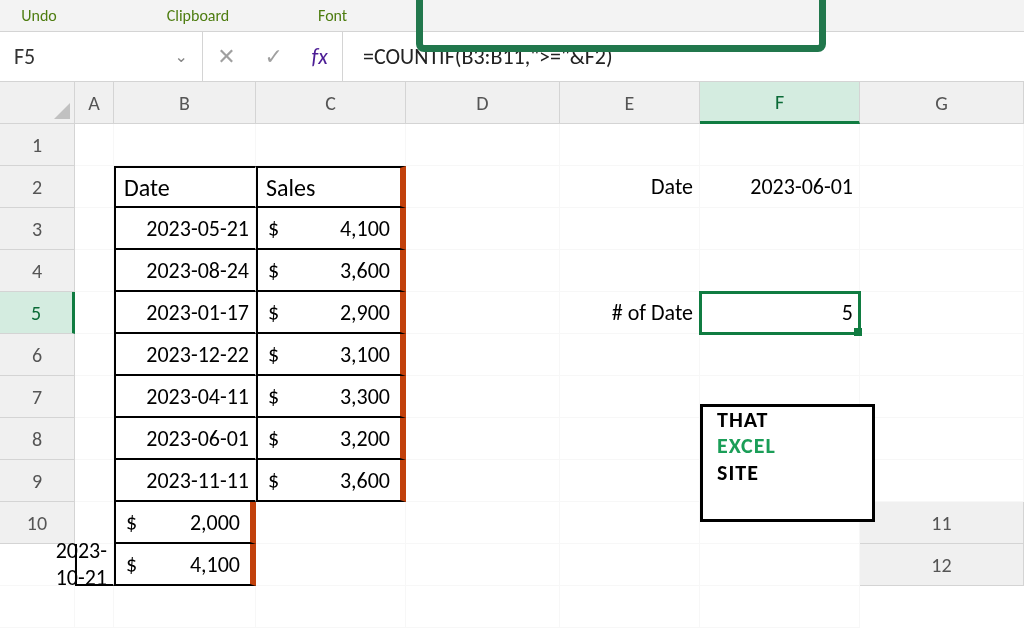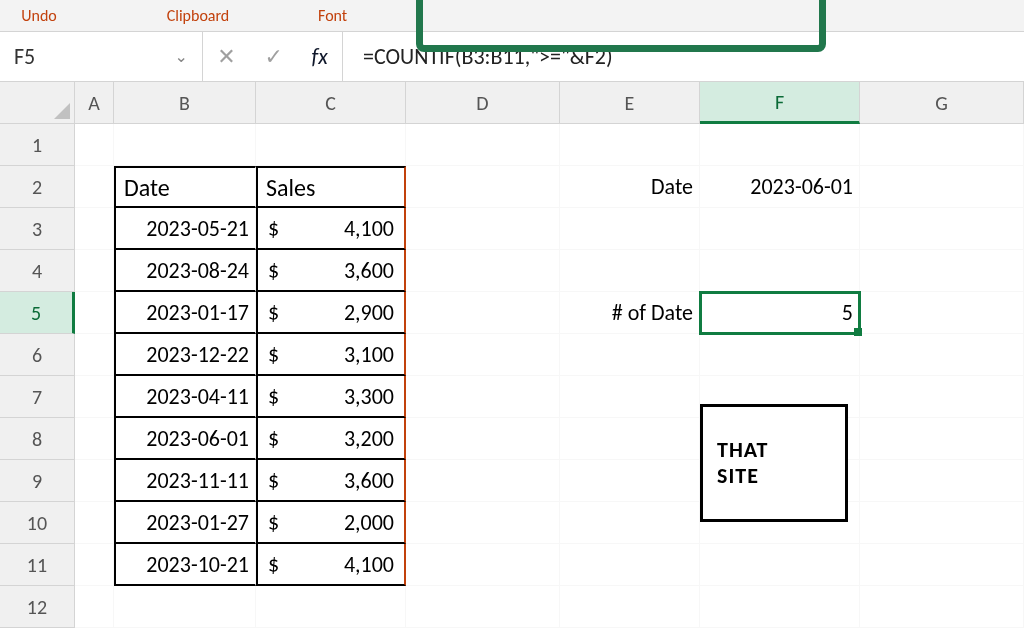--- a/index.html
+++ b/index.html
@@ -11,21 +11,21 @@
       height: 634px;
       position: relative;
     }
     .ribbon-labels {
       height: 32px;
       display: flex;
       align-items: center;
       background: #f3f3f3;
       border-bottom: 1px solid #d4d4d4;
       font-size: 16px;
-      color: #c2410c;
+      color: #4d7c0f;
     }
     .ribbon-labels .undo { width: 78px; text-align: center; }
     .ribbon-labels .clipboard { width: 240px; text-align: center; }
     .ribbon-labels .font { flex: 1; text-align: left; }
 
     .formula-row {
       height: 50px;
       display: flex;
       align-items: stretch;
       border-bottom: 1px solid #d4d4d4;
@@ -45,21 +45,21 @@
     .name-box .chev { color: #888; font-size: 16px; }
     .fx-controls {
       width: 140px;
       display: flex;
       align-items: center;
       justify-content: space-around;
       border-right: 1px solid #d4d4d4;
       color: #a0a0a0;
       font-size: 22px;
     }
-    .fx-controls .fx { font-style: italic; color: #0f172a; }
+    .fx-controls .fx { font-style: italic; color: #4c1d95; }
     .formula-bar {
       flex: 1;
       display: flex;
       align-items: center;
       padding: 0 20px;
       font-size: 22px;
       color: #222;
       position: relative;
     }
     .formula-highlight {
@@ -124,45 +124,45 @@
     .money .num { }
 
     .tbl-header {
       font-weight: normal;
       font-size: 24px;
       padding-left: 8px;
     }
     .b-t { border-top: 2px solid #000; }
     .b-b { border-bottom: 2px solid #000; }
     .b-l { border-left: 2px solid #000; }
-    .b-r { border-right: 2px solid #c2410c; }
+    .b-r { border-right: 6px solid #c2410c; }
 
     .selected-cell {
       outline: 3px solid #107c41;
       outline-offset: -2px;
       position: relative;
     }
     .selected-cell::after {
       content: '';
       position: absolute;
       right: -3px; bottom: -3px;
       width: 8px; height: 8px;
       background: #107c41;
     }
 
     .logo-wrap {
       position: absolute;
       left: 700px;
       top: 322px;
-      width: 148px;
+      width: 175px;
       height: 118px;
       border: 3px solid #000;
       display: flex;
       flex-direction: column;
-      justify-content: center;
+      justify-content: flex-start;
       padding-left: 14px;
       background: #fff;
     }
     .logo-wrap div { font-weight: 800; font-size: 22px; letter-spacing: 1px; line-height: 1.2; }
     .logo-wrap .excel { color: #1b9e58; }
   </style>
 </head>
 <body>
 
 <div class="ribbon-labels">
@@ -295,21 +295,20 @@
       <span class="sym">$</span>
       <span class="num">3,600</span>
     </div>
   <div class="cell"></div>
   <div class="cell"></div>
   <div class="cell"></div>
   <div class="cell"></div>
 
   <div class="row-header">10</div>
   <div class="cell"></div>
-  <div class="cell right b-l b-b">2023-01-27</div>
   <div class="cell money b-l b-r b-b">
       <span class="sym">$</span>
       <span class="num">2,000</span>
     </div>
   <div class="cell"></div>
   <div class="cell"></div>
   <div class="cell"></div>
   <div class="cell"></div>
 
   <div class="row-header">11</div>
@@ -328,15 +327,16 @@
   <div class="cell"></div>
   <div class="cell"></div>
   <div class="cell"></div>
   <div class="cell"></div>
   <div class="cell"></div>
   <div class="cell"></div>
   <div class="cell"></div>
 
   <div class="logo-wrap">
     <div>THAT</div>
+    <div class="excel">EXCEL</div>
     <div>SITE</div>
   </div>
 </div>
 
 </body></html>

